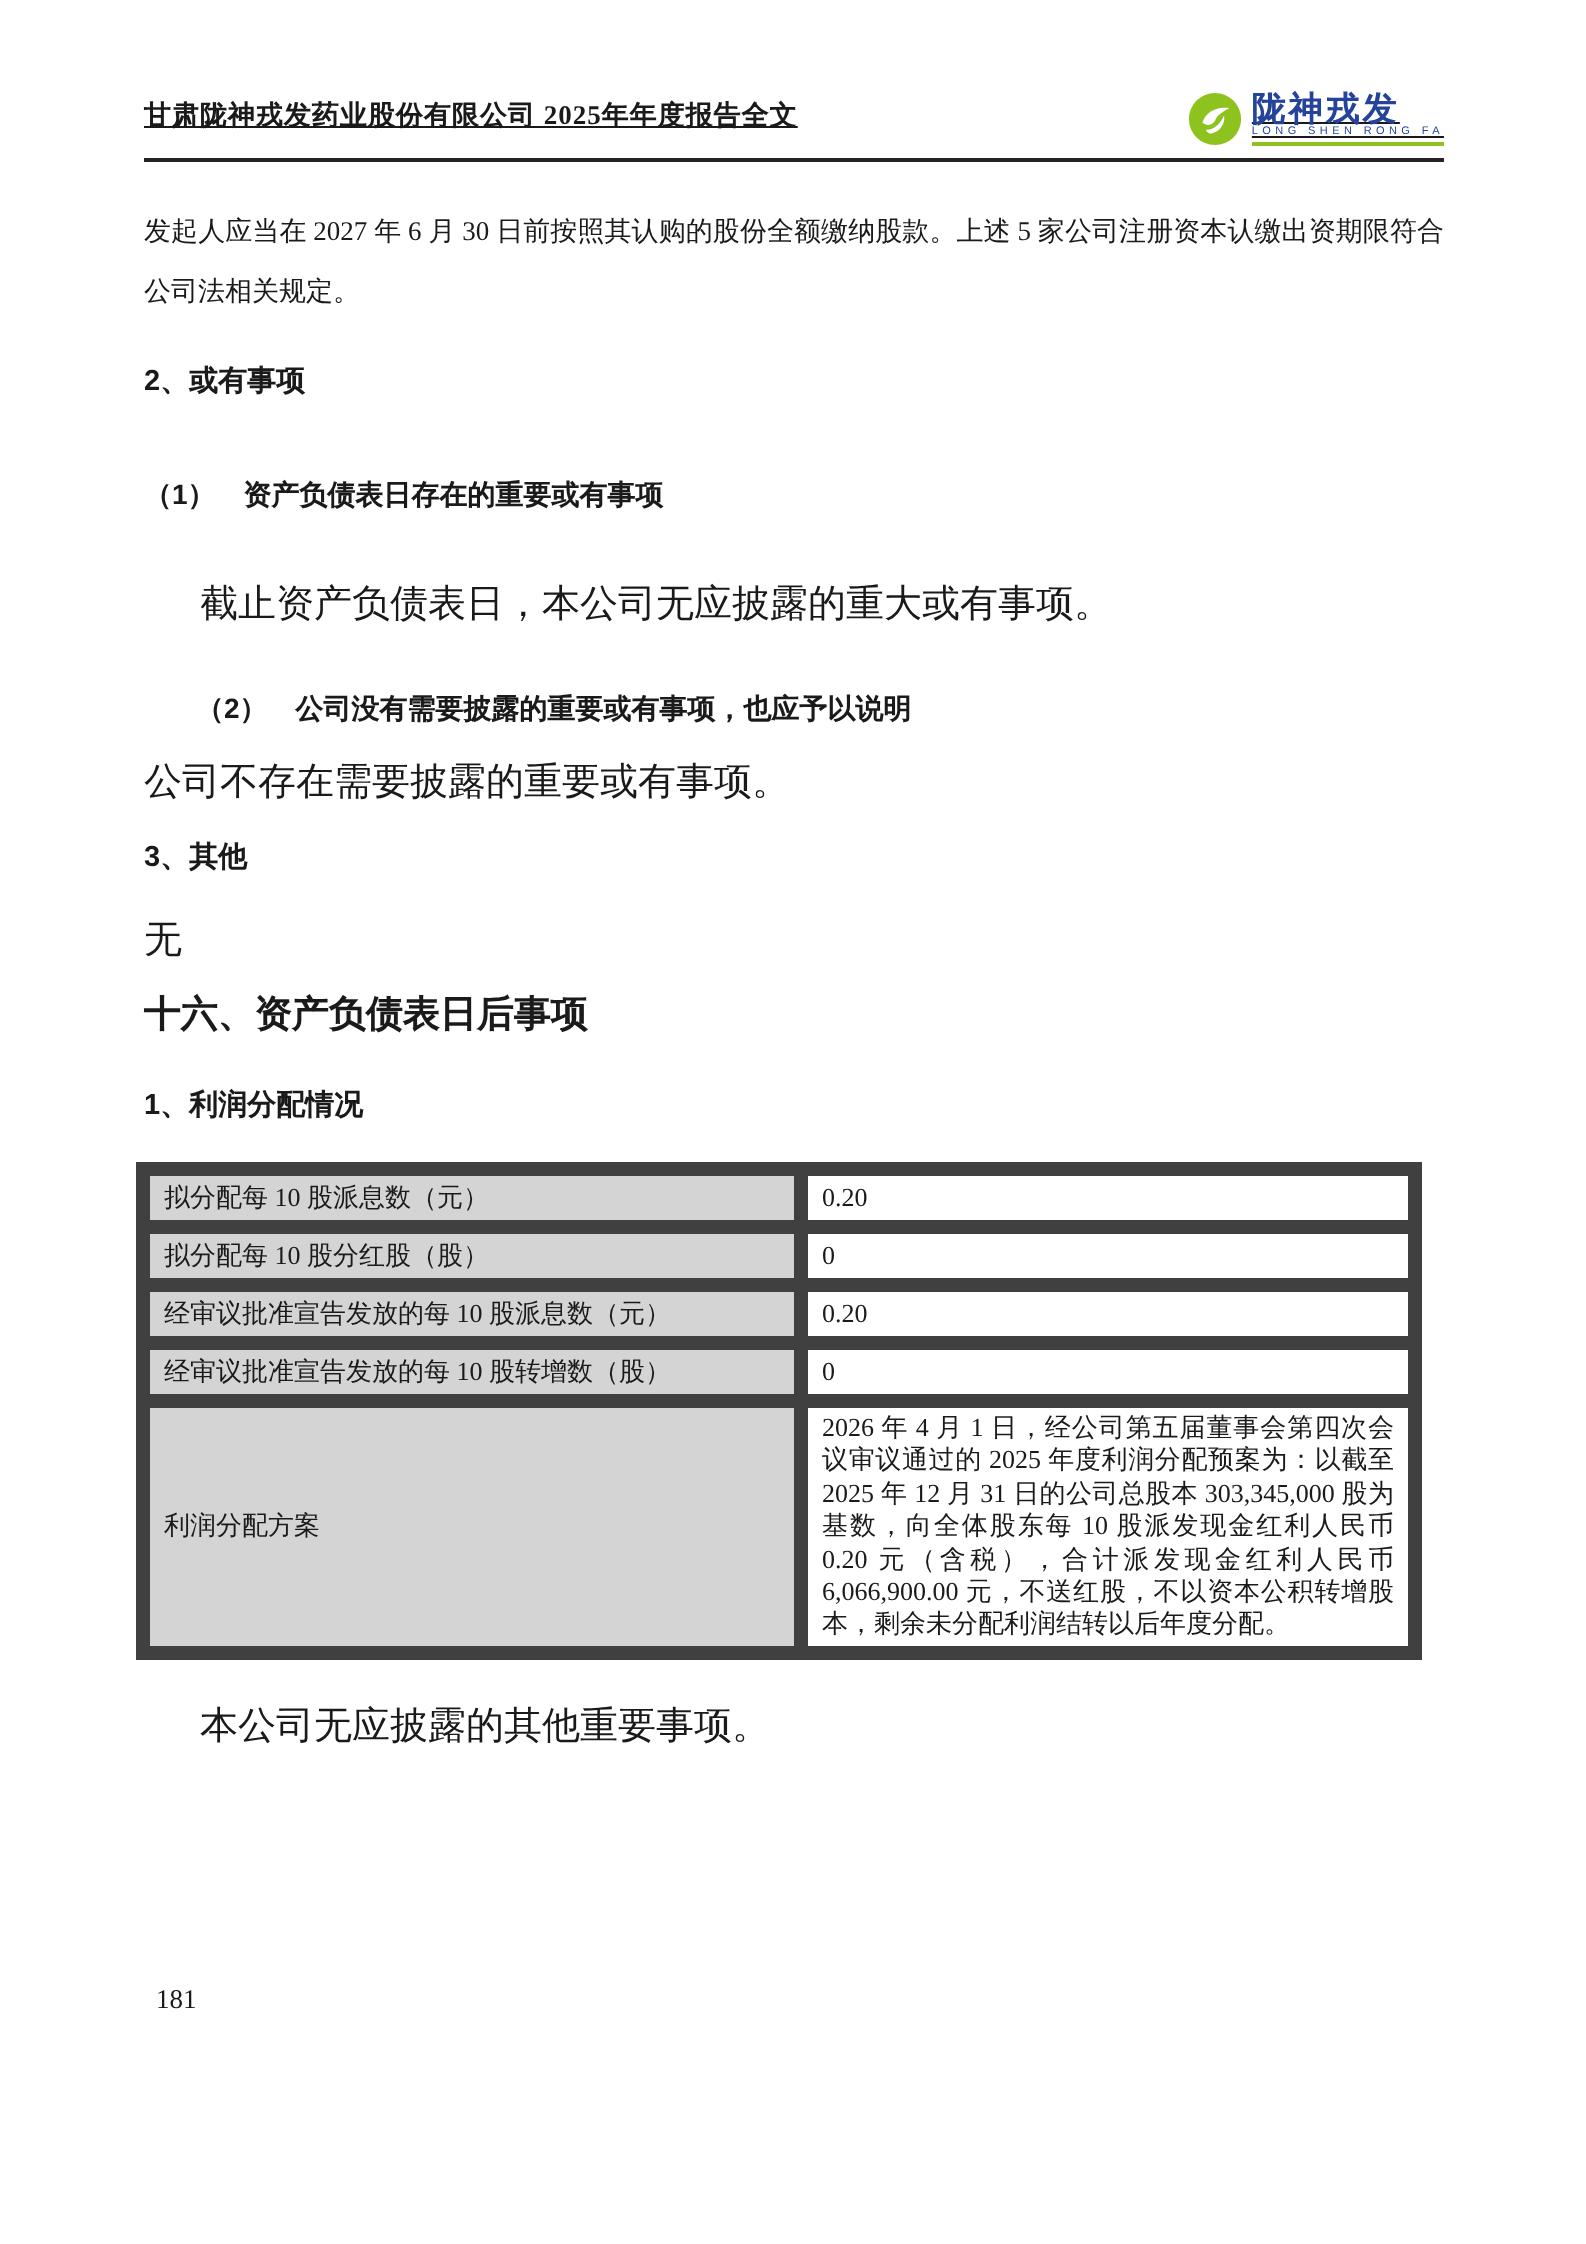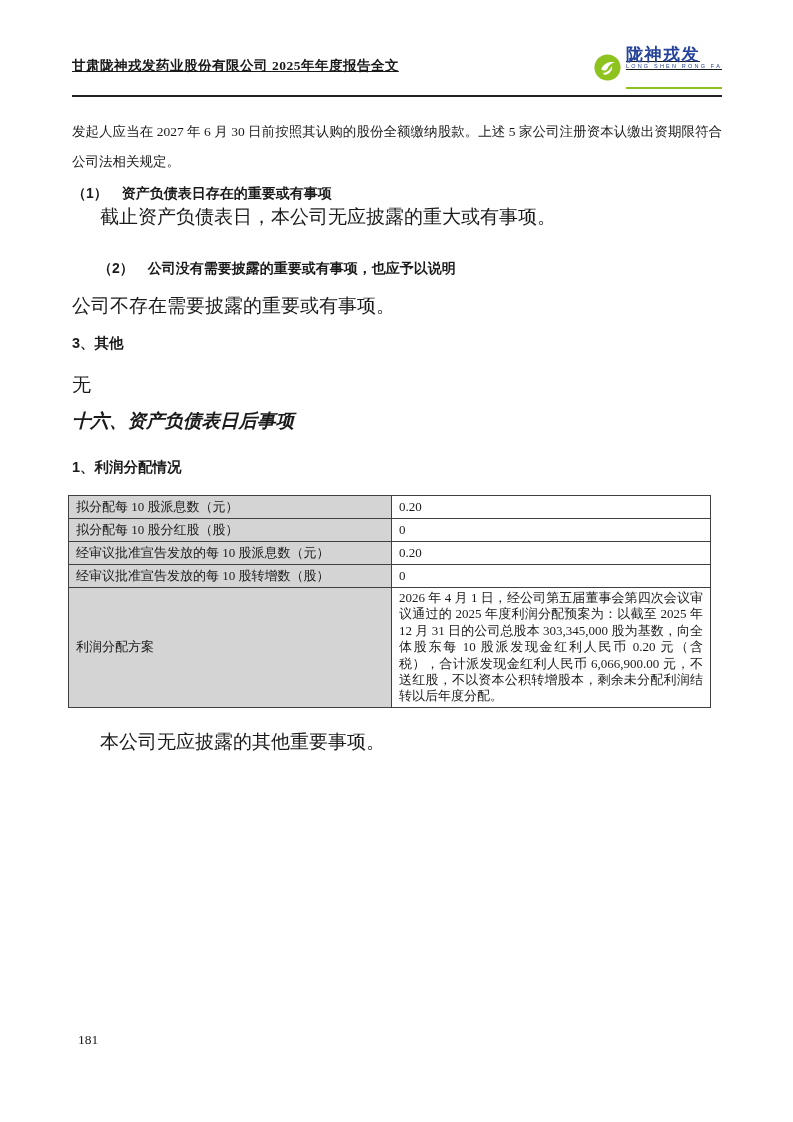--- a/index.html
+++ b/index.html
@@ -15,50 +15,50 @@
     overflow:hidden;
   }
   
   .hdr {
     display:flex; justify-content:space-between; align-items:center;
     border-bottom:2px solid #222; padding-bottom:6px;text-decoration:underline;
   }
   .hdr-title { font-size:13.5px; font-weight:bold; letter-spacing:.5px; padding-bottom:4px; }
   .logo { display:flex; align-items:center; gap:5px; }
   .logo-icon { width:27px; height:27px; flex:0 0 auto; }
-  .logo-textblock { display:flex; flex-direction:column; border-bottom:2px solid #8dc21f; padding-bottom:17px; }
+  .logo-textblock { display:flex; flex-direction:column; border-bottom:2px solid #8dc21f; padding-bottom:1px; }
   .logo-cn { font-size:17px; font-weight:bold; color:#25439a; letter-spacing:1.5px; line-height:17px; font-family:"Liberation Sans","DejaVu Sans",sans-serif; }
   .logo-en { font-size:5.5px; color:#25439a; letter-spacing:2.2px; line-height:7px; font-family:"Liberation Sans","DejaVu Sans",sans-serif; }
   
   .para { font-size:13.5px; line-height:30px; text-align:justify; margin:20px 0 0 0; }
   .para-plain { font-size:19px; line-height:15px; margin:0; }
   .indent { text-indent:28px; }
   .h-num  { font-size:14.5px; font-weight:bold; margin:0; line-height:16px; font-family:"Liberation Sans","DejaVu Sans",sans-serif; }
   .h-sub  { font-size:14px;   font-weight:bold; margin:0; line-height:16px; font-family:"Liberation Sans","DejaVu Sans",sans-serif; }
-  .h-big  { font-size:18.5px; font-weight:bold; margin:0; line-height:21px; font-family:"Liberation Sans","DejaVu Sans",sans-serif;font-style:italic; }
-  .mt22{margin-top:22px;} .mt24{margin-top:8px;} .mt26{margin-top:26px;}
+  .h-big  { font-size:18.5px; font-weight:bold; margin:0; line-height:21px; font-family:"Liberation Sans","DejaVu Sans",sans-serif; }
+  .mt22{margin-top:22px;} .mt24{margin-top:40px;} .mt26{margin-top:26px;}
   .mt36{margin-top:36px;margin-left:26px;} .mt18{margin-top:18px;} .mt28{margin-top:28px;}
   
   table.dist {
     border-collapse:collapse;
     width:643px; margin-left:-4px; margin-top:20px;
     table-layout:fixed;
   }
   table.dist td {
-    border:1px solid #404040;
+    border:7px solid #404040;
     font-size:13px;
     padding:2px 7px;
     vertical-align:middle;
   }
   td.lbl { background:#d4d4d4; width:308px; }
   td.val { text-align:left; }
   tr.r   { height:23px; }
   td.val-text { text-align:justify; line-height:16.4px; padding:5px 8px 5px 9px; }
   
-  .pagenum { position:absolute; top:1032px; left:78px; font-size:13.5px;text-align:right; }
+  .pagenum { position:absolute; top:992px; left:78px; font-size:13.5px;text-align:right; }
 </style>
 </head>
 <body>
 
 <div class="page">
 
   <div class="hdr">
     <div class="hdr-title">甘肃陇神戎发药业股份有限公司 2025年年度报告全文</div>
     <div class="logo">
       <svg class="logo-icon" viewBox="0 0 30 30">
@@ -68,20 +68,21 @@
       </svg>
       <div class="logo-textblock">
         <span class="logo-cn">陇神戎发</span>
         <span class="logo-en">LONG SHEN RONG FA</span>
       </div>
     </div>
   </div>
 
   <p class="para">发起人应当在 2027 年 6 月 30 日前按照其认购的股份全额缴纳股款。上述 5 家公司注册资本认缴出资期限符合公司法相关规定。</p>
 
+  <p class="h-num mt22">2、或有事项</p>
   <p class="h-sub mt24">（1）　资产负债表日存在的重要或有事项</p>
   <p class="para-plain indent mt24">截止资产负债表日，本公司无应披露的重大或有事项。</p>
   <p class="h-sub mt36">（2）　公司没有需要披露的重要或有事项，也应予以说明</p>
   <p class="para-plain mt22">公司不存在需要披露的重要或有事项。</p>
 
   <p class="h-num mt22">3、其他</p>
   <p class="para-plain mt26">无</p>
 
   <p class="h-big mt18">十六、资产负债表日后事项</p>
   <p class="h-num mt28">1、利润分配情况</p>

